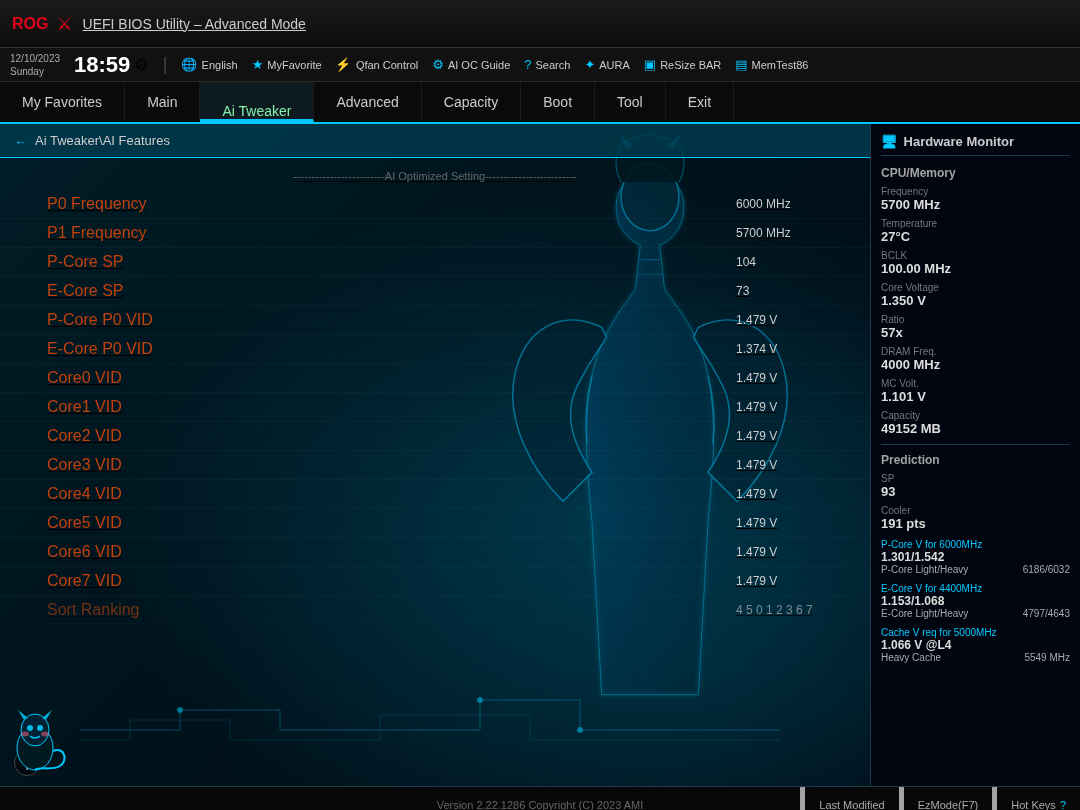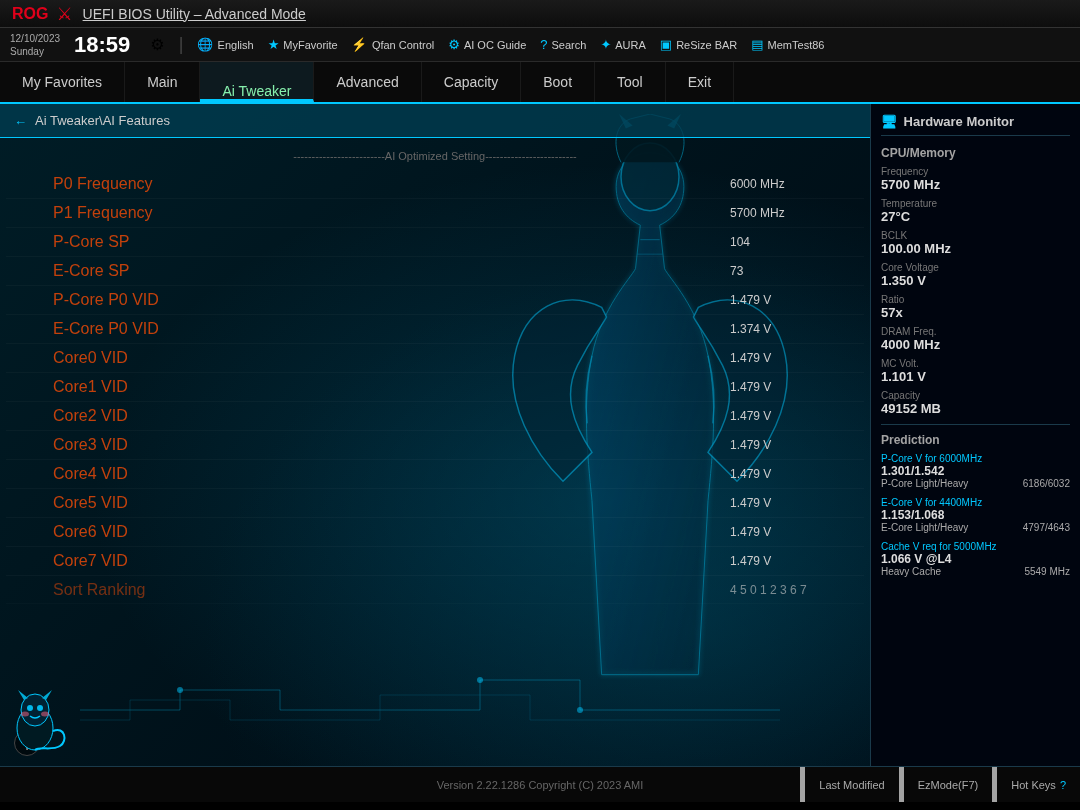--- a/index.html
+++ b/index.html
@@ -8,21 +8,21 @@
       height: 810px;
       background: #000;
       font-family: 'Segoe UI', Arial, sans-serif;
       overflow: hidden;
       position: relative;
     }
 
     
     #title-bar {
       background: linear-gradient(180deg, #1a1a1a 0%, #0d0d0d 100%);
-      height: 28px;
+      height: 48px;
       display: flex;
       align-items: center;
       padding: 0 12px;
       border-bottom: 1px solid #333;
     }
     #title-bar .rog-logo {
       color: #e0001a;
       font-weight: bold;
       font-size: 16px;
       margin-right: 8px;
@@ -142,21 +142,22 @@
       align-items: center;
       padding: 0 14px;
       color: #ccc;
       font-size: 13px;
       border-bottom: 1px solid #00c8ff;
     }
     #breadcrumb .arrow { color: #00c8ff; margin-right: 8px; }
 
     
     #settings-table {
-      padding: 4px 6px;
+      padding: 4px 0;
+      text-decoration: underline;
     }
     .divider-row {
       color: #666;
       font-size: 11px;
       padding: 8px 14px;
       text-align: center;
     }
     .setting-row {
       display: flex;
       align-items: center;
@@ -334,21 +335,21 @@
   <span class="title-text">UEFI BIOS Utility – Advanced Mode</span>
 </div>
 
 <div id="toolbar">
   <div class="datetime">
     <div style="font-size:10px;color:#aaa;">
       <span>12/10/2023</span><br>
       <span>Sunday</span>
     </div>
   </div>
-  <div style="display:flex;align-items:center;gap:20px;">
+  <div style="display:flex;align-items:center;gap:4px;">
     <span class="time" style="font-size:22px;font-weight:bold;color:#fff;">18:59</span>
     <span class="gear">⚙</span>
   </div>
   <span class="separator">|</span>
   <div class="toolbar-item">
     <span class="icon">🌐</span>
     <span>English</span>
   </div>
   <div class="toolbar-item">
     <span class="icon">★</span>
@@ -580,20 +581,30 @@
         <div class="hw-cell-value">49152 MB</div>
       </div>
     </div>
 
     <hr class="hw-divider">
 
     <div class="hw-section-title">
       <span>Prediction</span>
     </div>
 
+    <div class="hw-grid" style="margin-bottom:8px;">
+      <div class="hw-cell">
+        <div class="hw-cell-label">SP</div>
+        <div class="hw-cell-value">93</div>
+      </div>
+      <div class="hw-cell">
+        <div class="hw-cell-label">Cooler</div>
+        <div class="hw-cell-value">191 pts</div>
+      </div>
+    </div>
 
     <div class="prediction-row">
       <div class="pred-label-link">P-Core V for 6000MHz</div>
       <div class="pred-value">1.301/1.542</div>
       <div style="display:flex;justify-content:space-between;">
         <span class="pred-sub">P-Core Light/Heavy</span>
         <span class="pred-sub">6186/6032</span>
       </div>
     </div>
 

